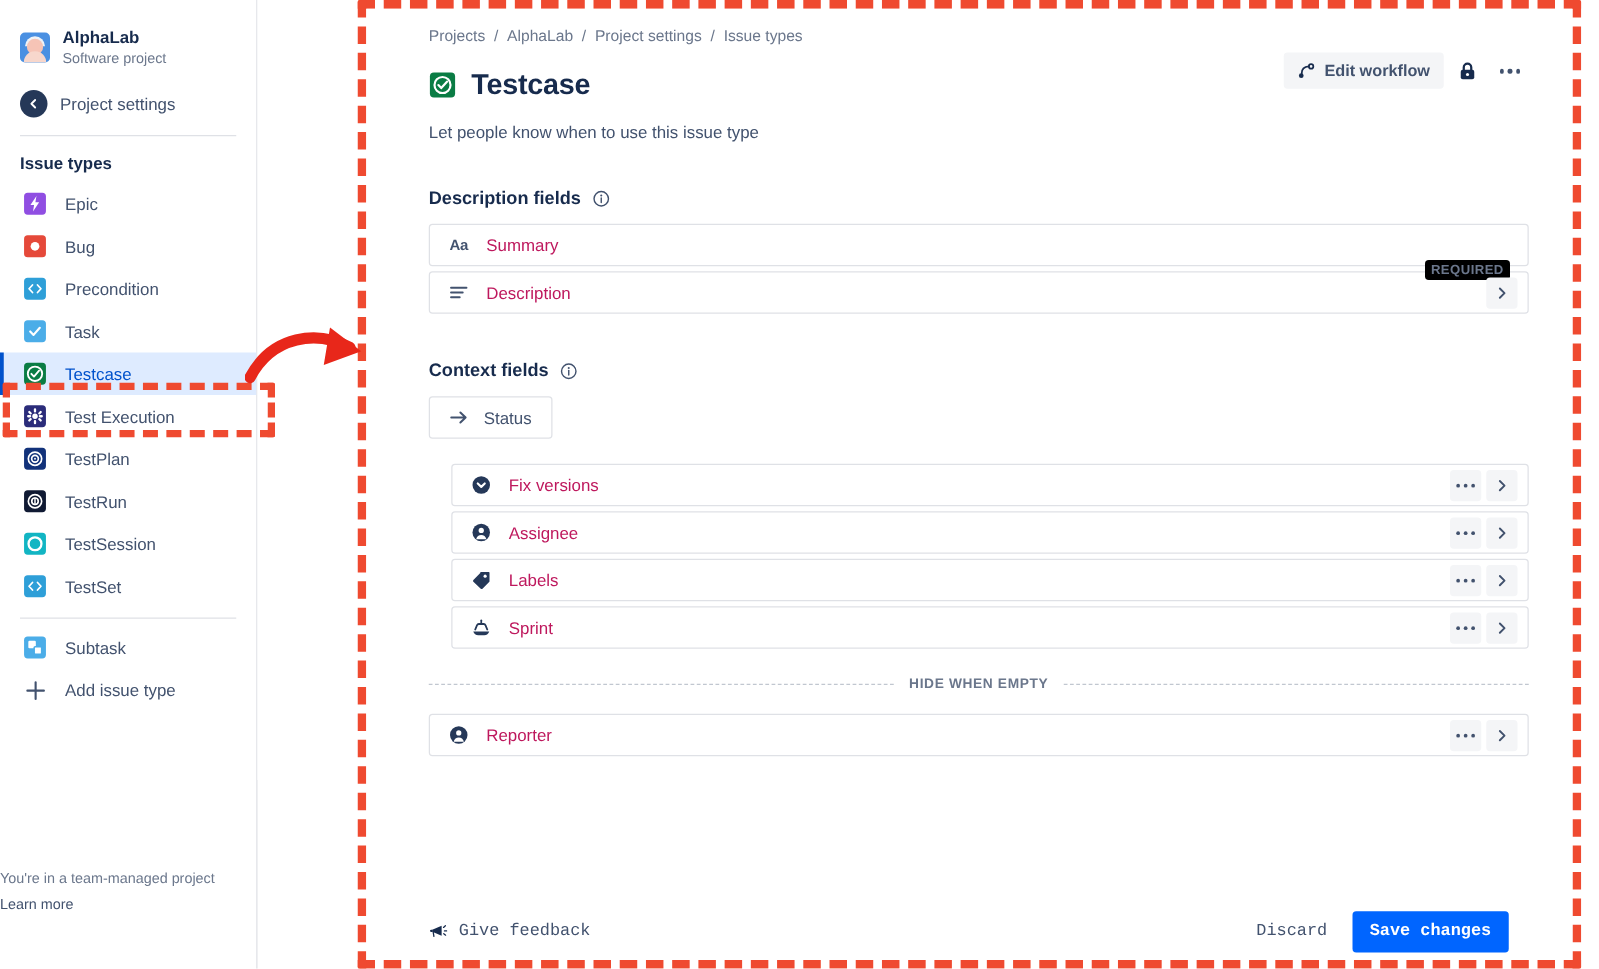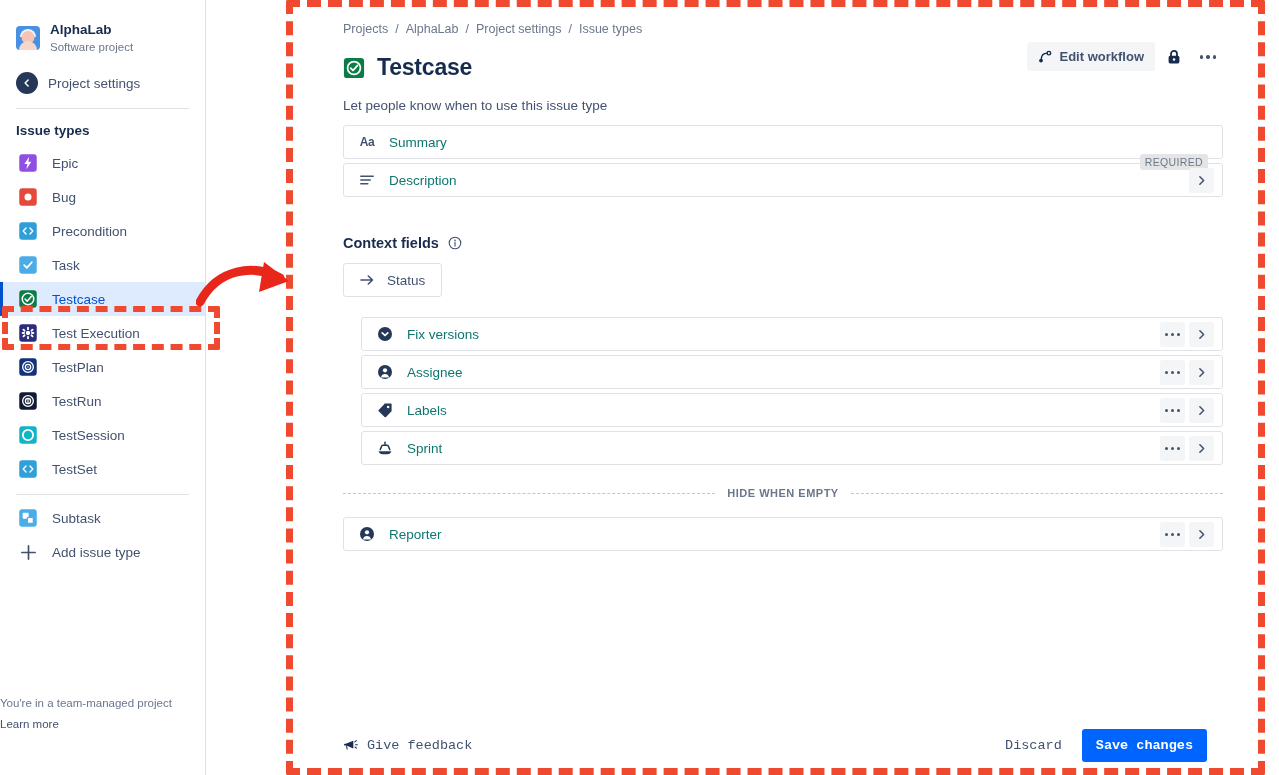--- a/index.html
+++ b/index.html
@@ -115,22 +115,22 @@
   .info-icon svg { width: 14px; height: 14px; display: block; }
 
   .card-list { margin-top: 12px; }
   .field-row {
     display: flex; align-items: center;
     background: #fff; border: 1px solid #dfe1e6; border-radius: 3px;
     height: 34px; padding: 0 8px 0 15px; margin-bottom: 4px;
   }
   .field-row .fi { width: 16px; height: 16px; flex: 0 0 16px; display:flex; align-items:center; justify-content:center; margin-right: 14px; }
   .field-row .fi svg { width: 16px; height: 16px; display: block; }
-  .field-row .fname { font-size: 13.5px; color: #0f766e; flex: 1; }
-  .req-badge { font-size: 10.5px; font-weight: 400; color: #6b778c; letter-spacing: 0.35px; padding: 2px 5px; border-radius: 3px; background: #e5e5e5; margin-right: 6px; margin-top: 39px; }
+  .field-row .fname { font-size: 13.5px; color: #be185d; flex: 1; }
+  .req-badge { font-size: 10.5px; font-weight: 700; color: #6b778c; letter-spacing: 0.35px; padding: 2px 5px; border-radius: 3px; background: #000000; margin-right: 6px; margin-top: 39px; }
   .row-btn {
     width: 25px; height: 25px; border-radius: 3px; background: #f4f5f7; border: none;
     display: flex; align-items: center; justify-content: center; cursor: pointer; margin-left: 4px;
   }
   .row-btn svg { width: 13px; height: 13px; }
   .row-btn .dots i { width: 3px; height: 3px; background: #42526e; }
 
   .aa-icon { font-size: 12px; font-weight: 700; color: #42526e; letter-spacing: -0.3px; }
 
   .status-chip {
@@ -386,20 +386,30 @@
           <span class="dots">
               <i></i>
               <i></i>
               <i></i>
             </span>
         </button>
       </div>
 
       <div class="subtitle">Let people know when to use this issue type</div>
 
+      <div class="section-head">
+        <span class="t">Description fields</span>
+        <span class="info-icon">
+          <svg viewBox="0 0 16 16" fill="none">
+              <circle cx="8" cy="8" r="6.6" stroke="#42526e" stroke-width="1.3"></circle>
+              <circle cx="8" cy="5" r="0.95" fill="#42526e"></circle>
+              <path d="M8 7.3v4.2" stroke="#42526e" stroke-width="1.3" stroke-linecap="round"></path>
+            </svg>
+        </span>
+      </div>
       <div class="card-list" id="desc-rows">
           <div class="field-row">
             <span class="fi">
               <span class="aa-icon">Aa</span>
             </span>
             <span class="fname">Summary</span>
             <span class="req-badge">REQUIRED</span>
           </div>
           <div class="field-row">
             <span class="fi">

